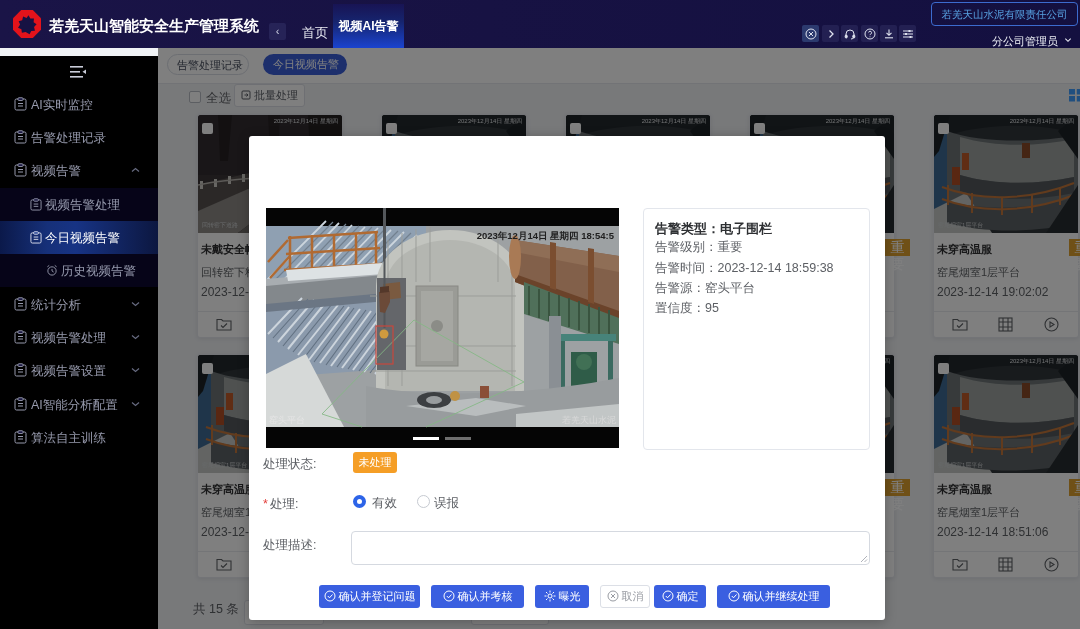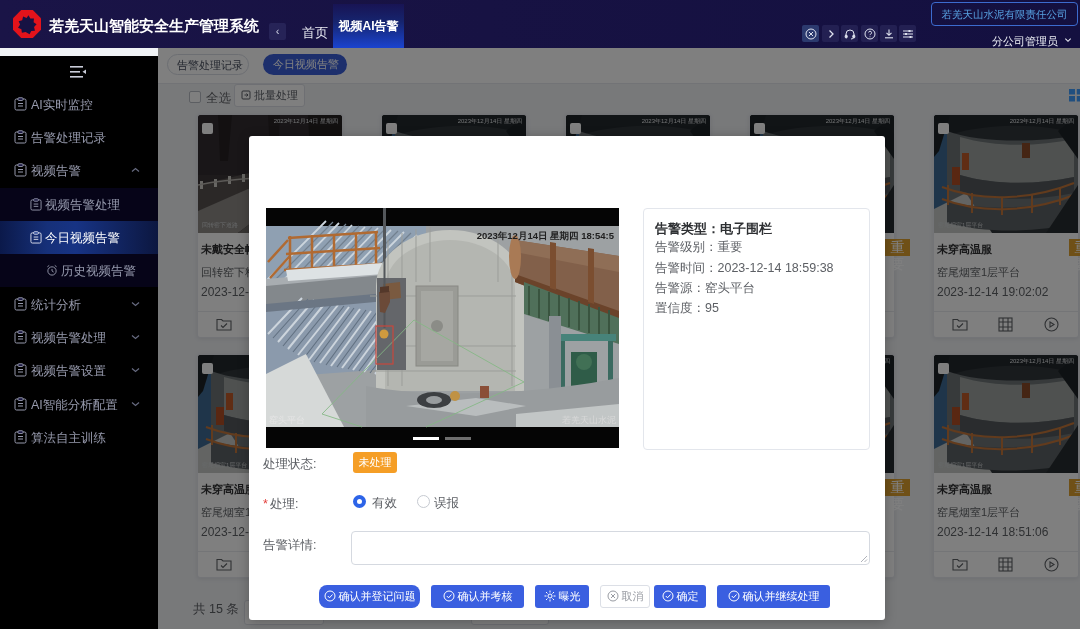--- a/index.html
+++ b/index.html
@@ -842,27 +842,27 @@
     <div class="irow" style="top:71px;">告警源：窑头平台</div>
     <div class="irow" style="top:91px;">置信度：95</div>
   </div>
   <div class="flabel" style="top:320px;">处理状态:</div>
   <div id="statusbtn">未处理</div>
   <div class="flabel" style="top:360px;"><span class="req">*</span>处理:</div>
   <div class="radio" id="radio1"></div>
     <div class="radiolabel" style="left:123px;">有效</div>
   <div class="radio" id="radio2"></div>
     <div class="radiolabel" style="left:185px;">误报</div>
-  <div class="flabel" style="top:401px;">告警详情:</div>
+  <div class="flabel" style="top:401px;">处理描述:</div>
   <div id="textarea">
       <svg width="8" height="8" style="position:absolute;right:1px;bottom:1px;" viewBox="0 0 8 8" stroke="#b0b3ba" stroke-width="1">
         <path d="M7 1 L1 7 M7 4.5 L4.5 7"></path>
       </svg>
     </div>
-  <div class="mbtn" id="mbtn1" style="left:70px;width:101px;border-radius:8px;"><svg width="12" height="12" viewBox="0 0 12 12" fill="none" stroke="#fff" stroke-width="1">
+  <div class="mbtn" id="mbtn1" style="left:70px;width:101px;"><svg width="12" height="12" viewBox="0 0 12 12" fill="none" stroke="#fff" stroke-width="1">
         <circle cx="6" cy="6" r="5"></circle>
         <path d="M3.8 6 L5.5 7.8 L8.5 4.5"></path>
       </svg>确认并登记问题</div>
   <div class="mbtn" id="mbtn2" style="left:182px;width:93px;"><svg width="12" height="12" viewBox="0 0 12 12" fill="none" stroke="#fff" stroke-width="1">
         <circle cx="6" cy="6" r="5"></circle>
         <path d="M3.8 6 L5.5 7.8 L8.5 4.5"></path>
       </svg>确认并考核</div>
   <div class="mbtn" id="mbtn3" style="left:286px;width:54px;"><svg width="12" height="12" viewBox="0 0 12 12" fill="none" stroke="#fff" stroke-width="1">
         <circle cx="6" cy="6" r="2"></circle>
         <path d="M6 0.5 L6 2.5 M6 9.5 L6 11.5 M0.5 6 L2.5 6 M9.5 6 L11.5 6 M2 2 L3.5 3.5 M8.5 8.5 L10 10 M10 2 L8.5 3.5 M3.5 8.5 L2 10"></path>

